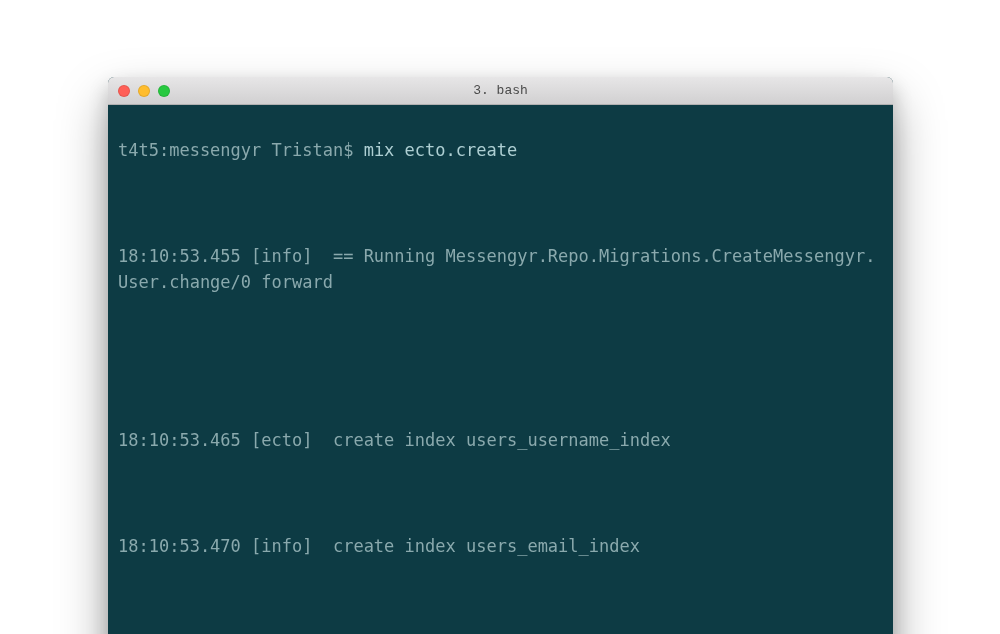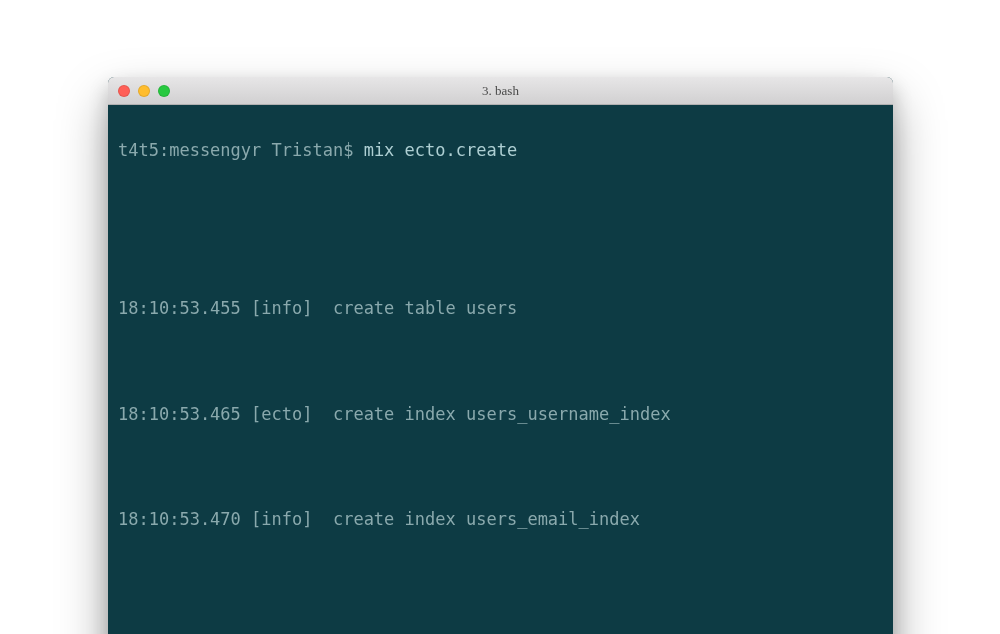--- a/index.html
+++ b/index.html
@@ -39,21 +39,21 @@
       height: 12px;
       border-radius: 50%;
     }
     .light.close { background: #ff5f57; border: 0.5px solid rgba(0,0,0,0.1); }
     .light.min   { background: #ffbd2e; border: 0.5px solid rgba(0,0,0,0.1); }
     .light.max   { background: #28c940; border: 0.5px solid rgba(0,0,0,0.1); }
     .title {
       position: absolute;
       left: 0; right: 0;
       text-align: center;
-      font-family: Liberation Serif, serif;
+      font-family: Liberation Mono, monospace;
       font-size: 13px;
       color: #4a4a4a;
       pointer-events: none;
     }
     .terminal-body {
       padding: 6px 10px 22px 10px;
       font-size: 17px;
       line-height: 1.55;
       color: #8aa9ad;
       white-space: pre-wrap;
@@ -73,22 +73,22 @@
     <div class="traffic-lights">
       <div class="light close"></div>
       <div class="light min"></div>
       <div class="light max"></div>
     </div>
     <div class="title">3. bash</div>
   </div>
   <div class="terminal-body">
 <span class="line"><span class="prompt">t4t5:messengyr Tristan$ </span><span class="cmd">mix ecto.create</span></span>
 <span class="blank"></span>
+<span class="line">18:10:53.455 [info]  == Running Messengyr.Repo.Migrations.CreateMessengyr.User.change/0 forward</span>
 <span class="blank"></span>
-<span class="line">18:10:53.455 [info]  create table users</span>
 <span class="blank"></span>
 <span class="line">18:10:53.465 [ecto]  create index users_username_index</span>
 <span class="blank"></span>
 <span class="line">18:10:53.470 [info]  create index users_email_index</span>
 
 
 
   </div>
 </div>
 

